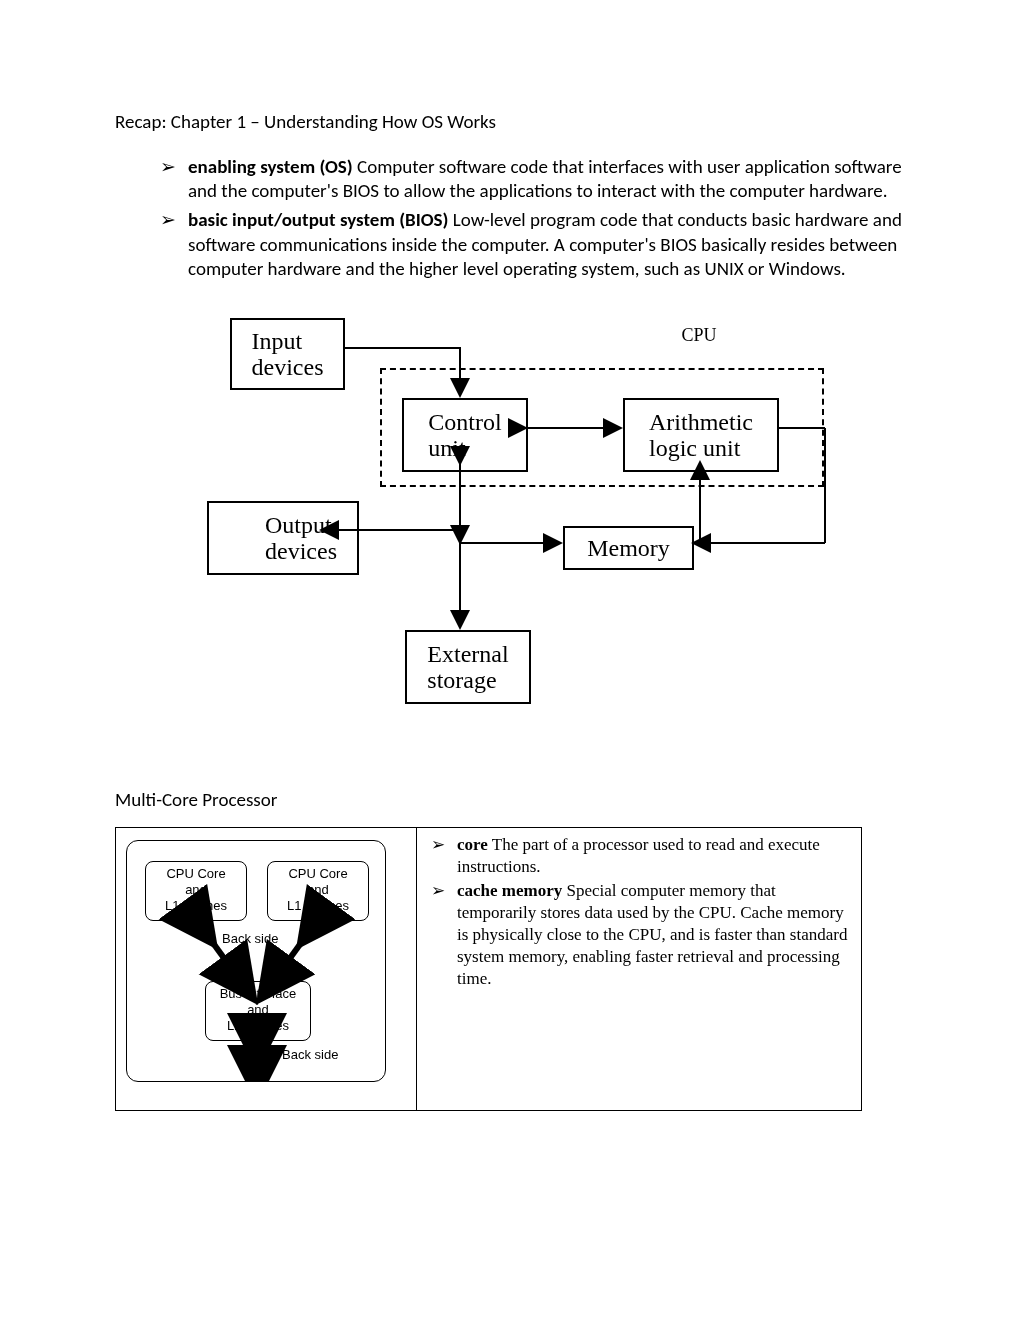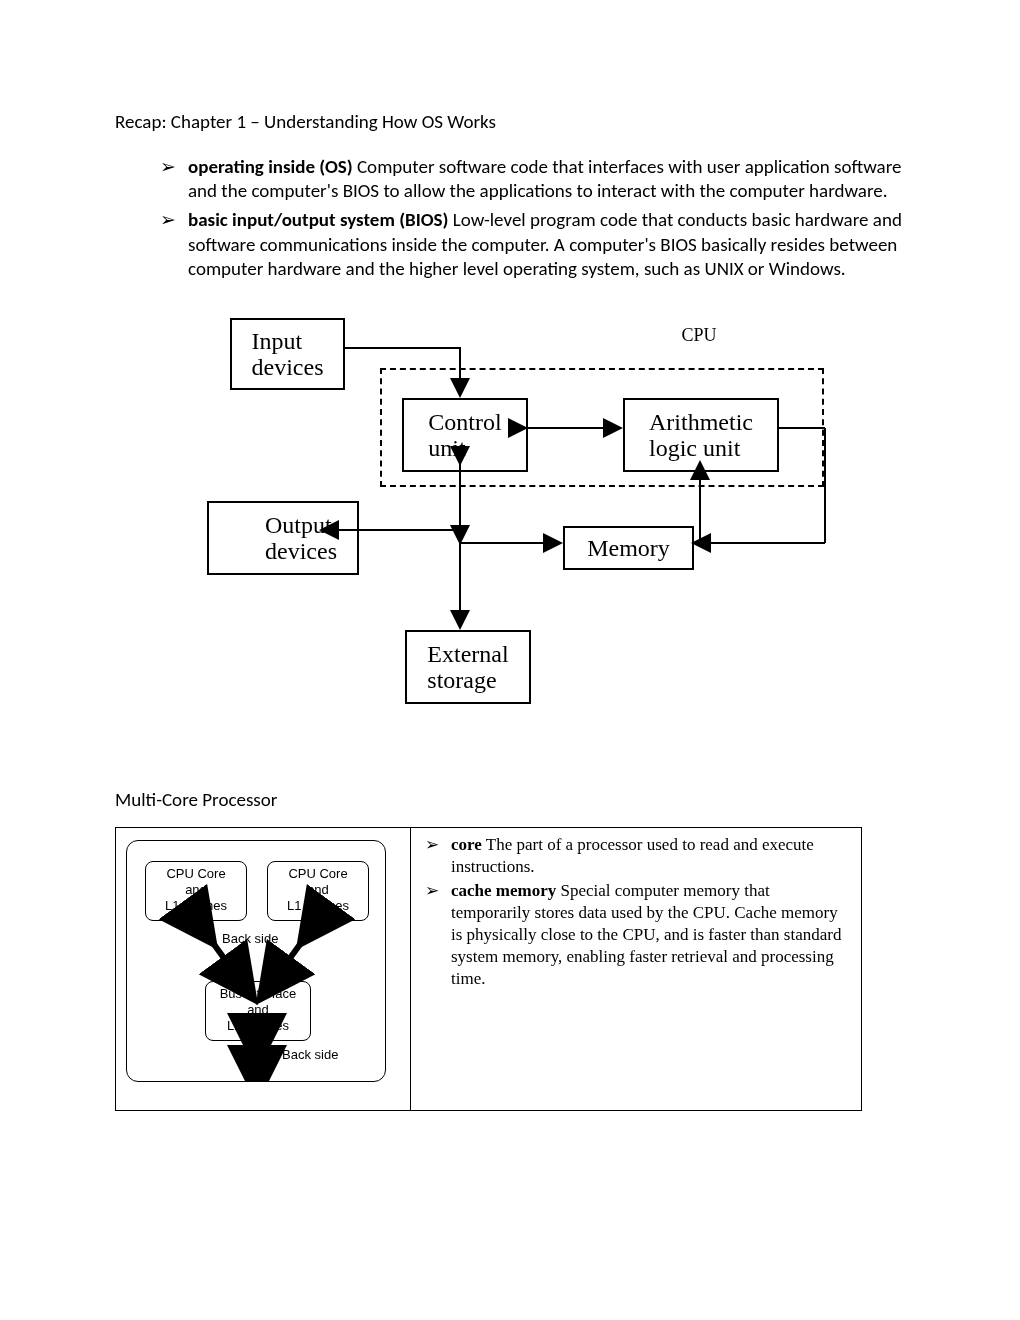--- a/index.html
+++ b/index.html
@@ -21,21 +21,21 @@
   #d1-alu{left:498px;top:90px;width:152px;height:62px;}
   #d1-out{left:82px;top:193px;width:112px;height:62px;padding-left:36px;}
   #d1-mem{left:438px;top:218px;width:127px;height:32px;}
   #d1-ext{left:280px;top:322px;width:122px;height:62px;}
   .dash{position:absolute;border:2px dashed #000;}
   #d1-dash{left:255px;top:60px;width:440px;height:115px;}
   
   .d1 svg{position:absolute;left:0;top:0;}
   
   .tbl{display:flex;border:1px solid #000;width:745px;margin-top:8px;}
-  .cellL{width:278px;border-right:1px solid #000;padding:12px 6px 20px 10px;position:relative;height:250px;}
+  .cellL{width:278px;border-right:1px solid #000;padding:12px 12px 20px 10px;position:relative;height:250px;}
   .cellR{flex:1;padding:6px 12px 6px 14px;font-family:"Times New Roman",serif;font-size:17px;}
   .cellR .bullet{margin-bottom:2px;}
   .cellR .bmark{flex:0 0 26px;}
   .d2{position:relative;width:258px;height:240px;border:1.5px solid #000;border-radius:12px;font-family:Arial,sans-serif;font-size:13px;text-align:center;}
   .d2 .sbox{position:absolute;border:1.5px solid #000;border-radius:8px;background:#fff;line-height:1.25;padding:4px 0;}
   #c1{left:18px;top:20px;width:100px;height:50px;}
   #c2{left:140px;top:20px;width:100px;height:50px;}
   #bus{left:78px;top:140px;width:104px;height:50px;}
   .d2 .lbl{position:absolute;font-size:13px;}
   #back{left:95px;top:90px;}
@@ -46,21 +46,21 @@
 <body>
 
 <div class="page">
     <div class="content">
 
   <p class="heading">Recap: Chapter 1 – Understanding How OS Works</p>
 
   <div class="bullets">
     <div class="bullet">
       <span class="bmark">➢</span>
-      <span class="btext"><b>operating inside (OS)</b><span> Computer software code that interfaces with user application software and the computer's BIOS to allow the applications to interact with the computer hardware.</span></span>
+      <span class="btext"><b>enabling system (OS)</b><span> Computer software code that interfaces with user application software and the computer's BIOS to allow the applications to interact with the computer hardware.</span></span>
     </div>
     <div class="bullet">
       <span class="bmark">➢</span>
       <span class="btext"><b>basic input/output system (BIOS)</b><span> Low-level program code that conducts basic hardware and software communications inside the computer. A computer's BIOS basically resides between computer hardware and the higher level operating system, such as UNIX or Windows.</span></span>
     </div>
   </div>
 
 
   <div class="diag1 d1">
     <div class="box" id="d1-input">

